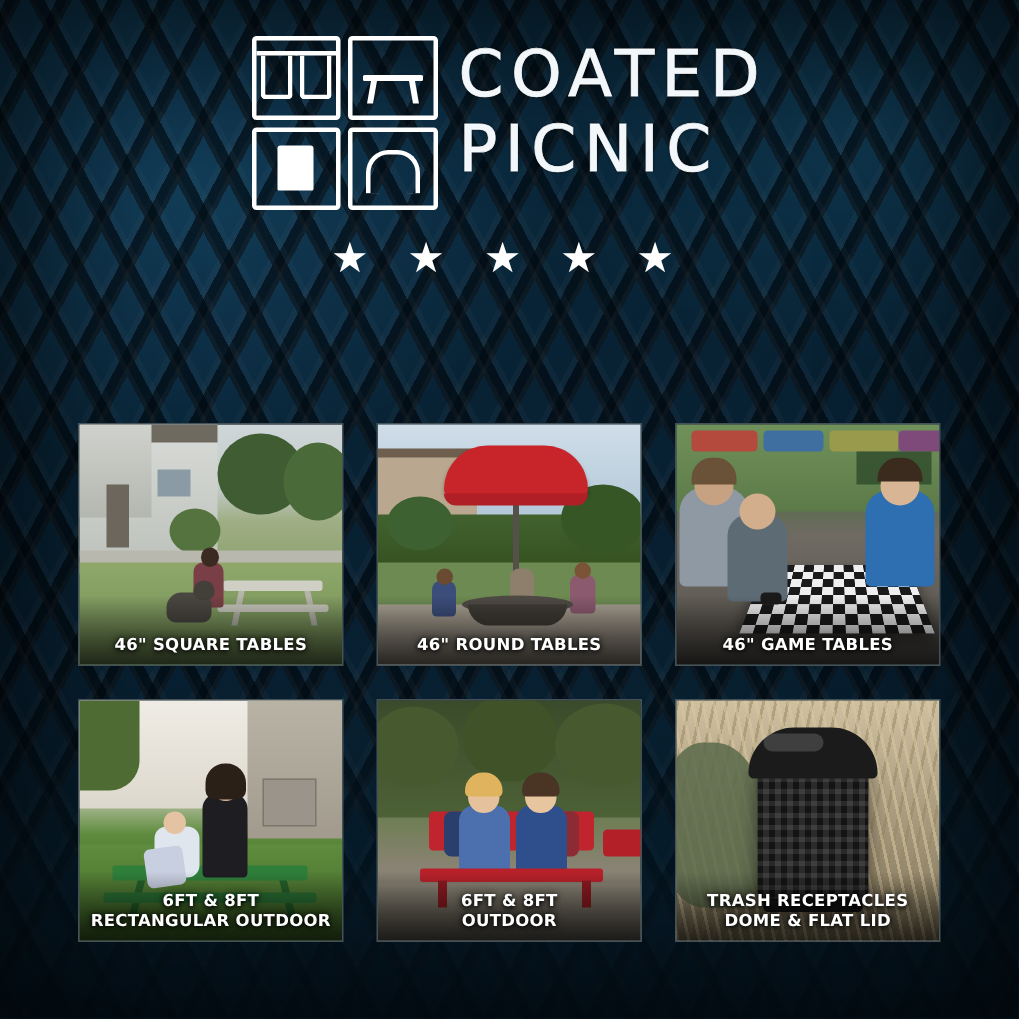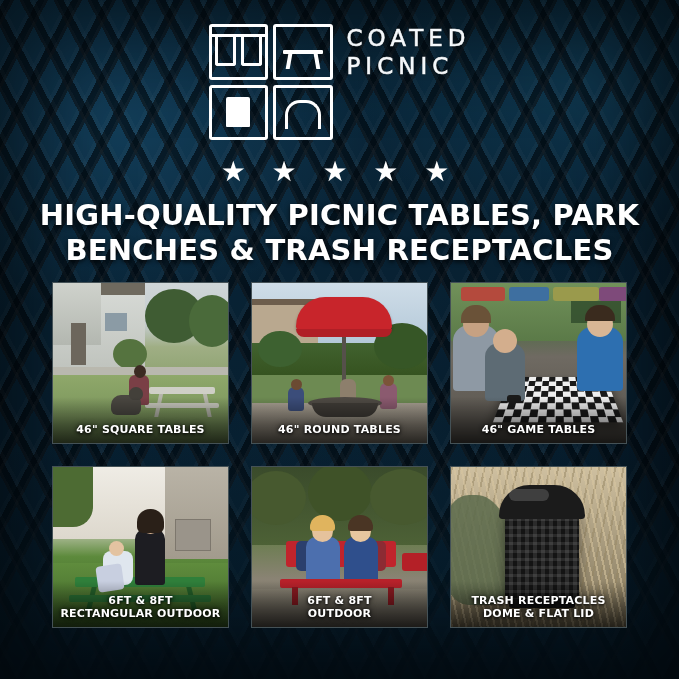--- a/index.html
+++ b/index.html
@@ -173,21 +173,21 @@
   .logo-words {
     display: flex;
     flex-direction: column;
     justify-content: center;
     gap: 2px;
     padding-top: 2px;
   }
   .logo-word {
     font-family: "DejaVu Sans", sans-serif;
     font-weight: 400;
-    font-size: 23px;
+    font-size: 43px;
     letter-spacing: 5px;
     color: #f2f7fb;
     line-height: 1.12;
     text-shadow: 0 0 2px rgba(0,0,0,0.7);
     -webkit-text-stroke: 0.6px rgba(255,255,255,0.85);
   }
 
   
   .stars {
     position: absolute;
@@ -433,24 +433,20 @@
       </div>
 
       <div class="logo-words">
         <div class="logo-word">COATED</div>
         <div class="logo-word">PICNIC</div>
       </div>
     </div>
 
     <div class="stars">★ ★ ★ ★ ★</div>
 
-    <div class="headline">
-      <div>HIGH-QUALITY PICNIC TABLES, PARK</div>
-      <div>BENCHES &amp; TRASH RECEPTACLES</div>
-    </div>
 
     <div class="grid">
 
       <div class="tile">
         <div class="scene s1">
           <div class="bldg"></div>
             <div class="roof"></div>
             <div class="bldg2"></div>
           <div class="win"></div>
             <div class="door"></div>

